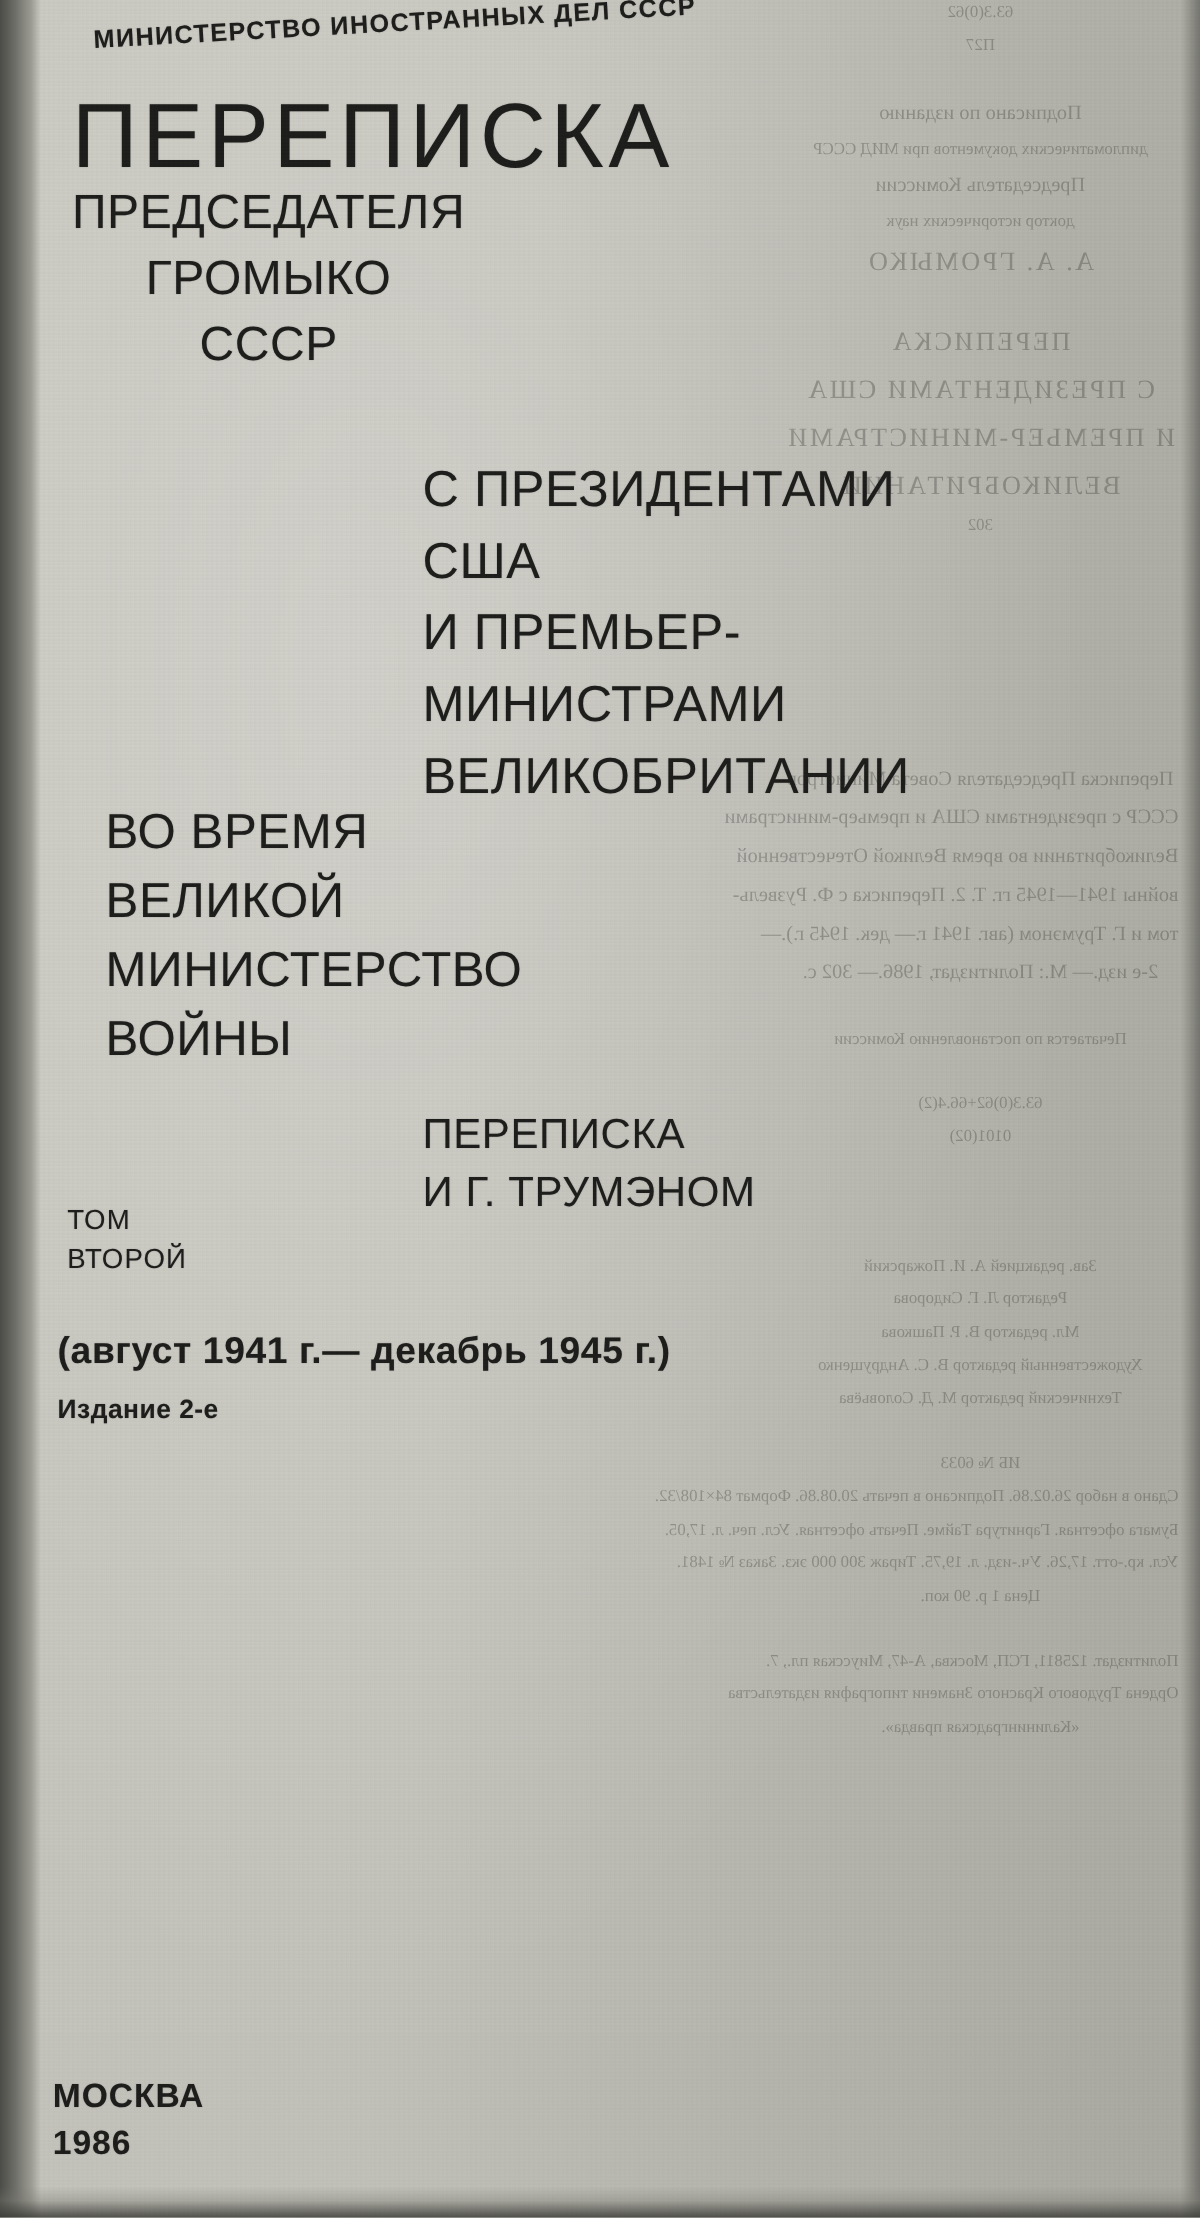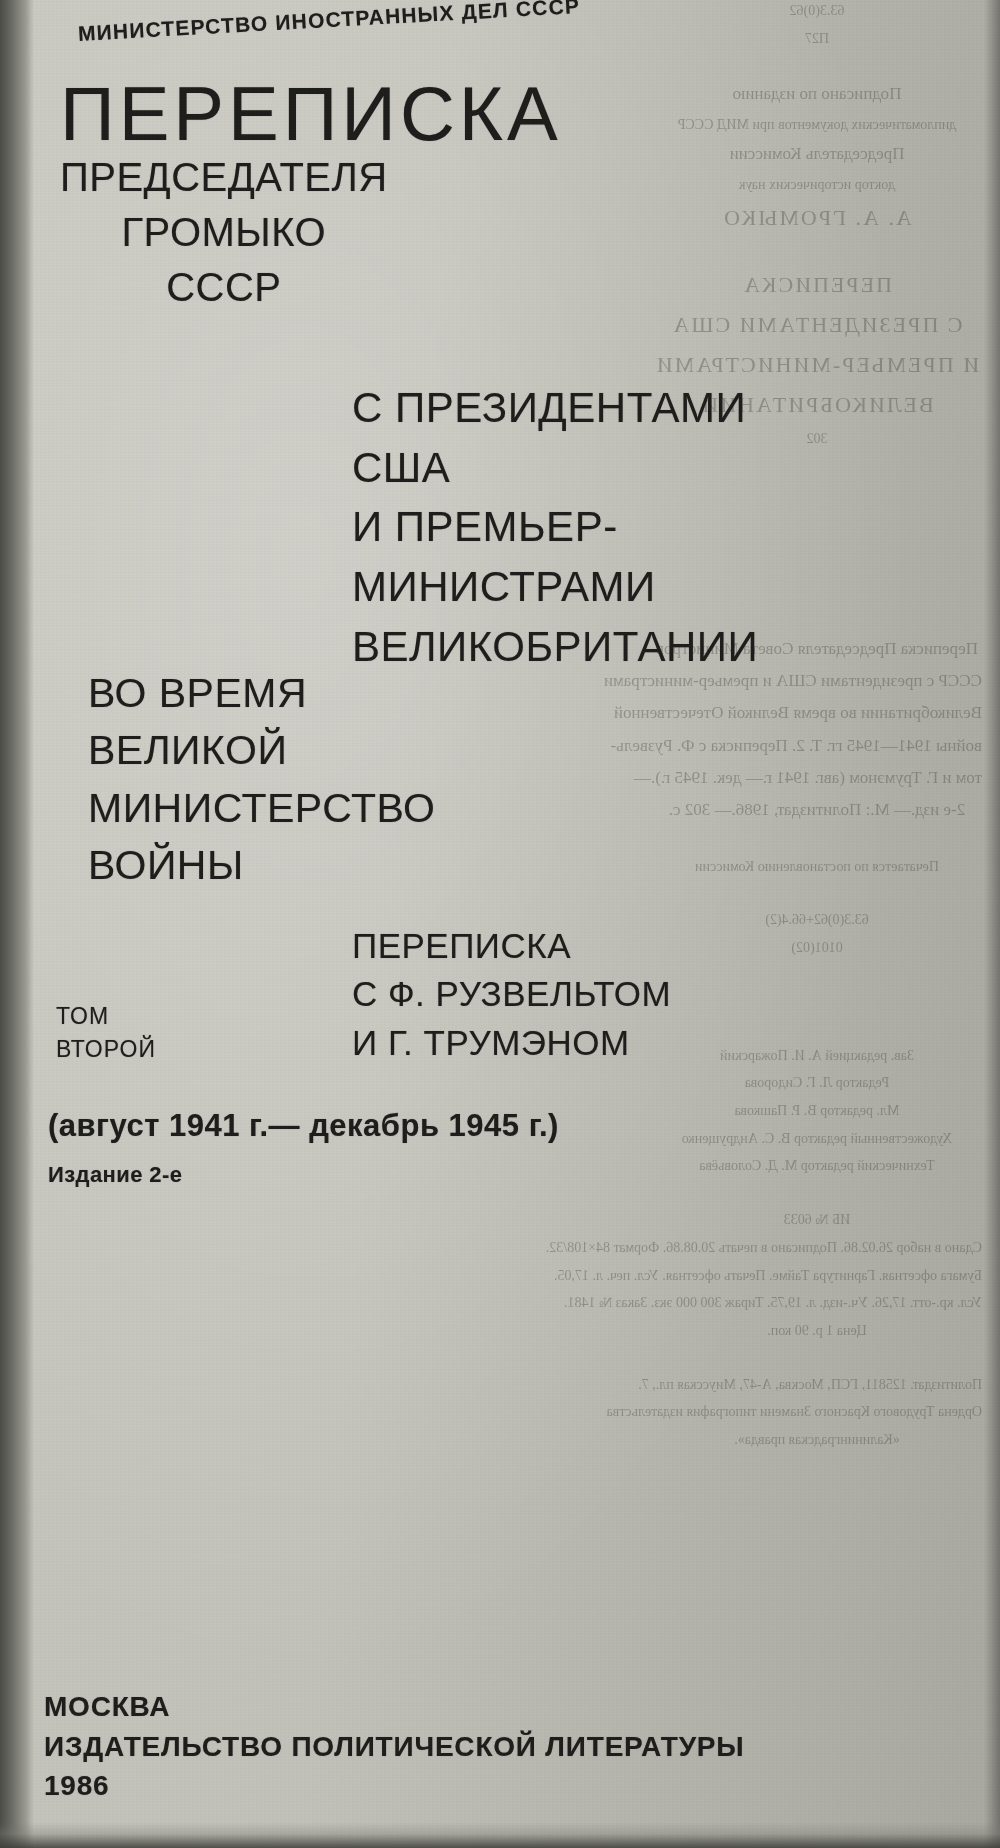--- a/index.html
+++ b/index.html
@@ -244,30 +244,28 @@
       <div>ВОЙНЫ</div>
     </div>
 
     <div class="volume ink">
       <div>ТОМ</div>
       <div>ВТОРОЙ</div>
     </div>
 
     <div class="block-right-2 ink">
       <div>ПЕРЕПИСКА</div>
-      <div>С Ф. РУЗВЕЛЬТОМ</div>
       <div>И Г. ТРУМЭНОМ</div>
     </div>
 
     <div class="dates ink">(август 1941 г.— декабрь 1945 г.)</div>
     <div class="edition ink">Издание 2-е</div>
 
     <div class="imprint ink">
       <div>МОСКВА</div>
-      <div>ИЗДАТЕЛЬСТВО ПОЛИТИЧЕСКОЙ ЛИТЕРАТУРЫ</div>
       <div>1986</div>
     </div>
   </div>
 
   <div class="grain"></div>
   <div class="left-edge"></div>
   <div class="right-edge"></div>
   <div class="bottom-edge"></div>
 </div>
 

